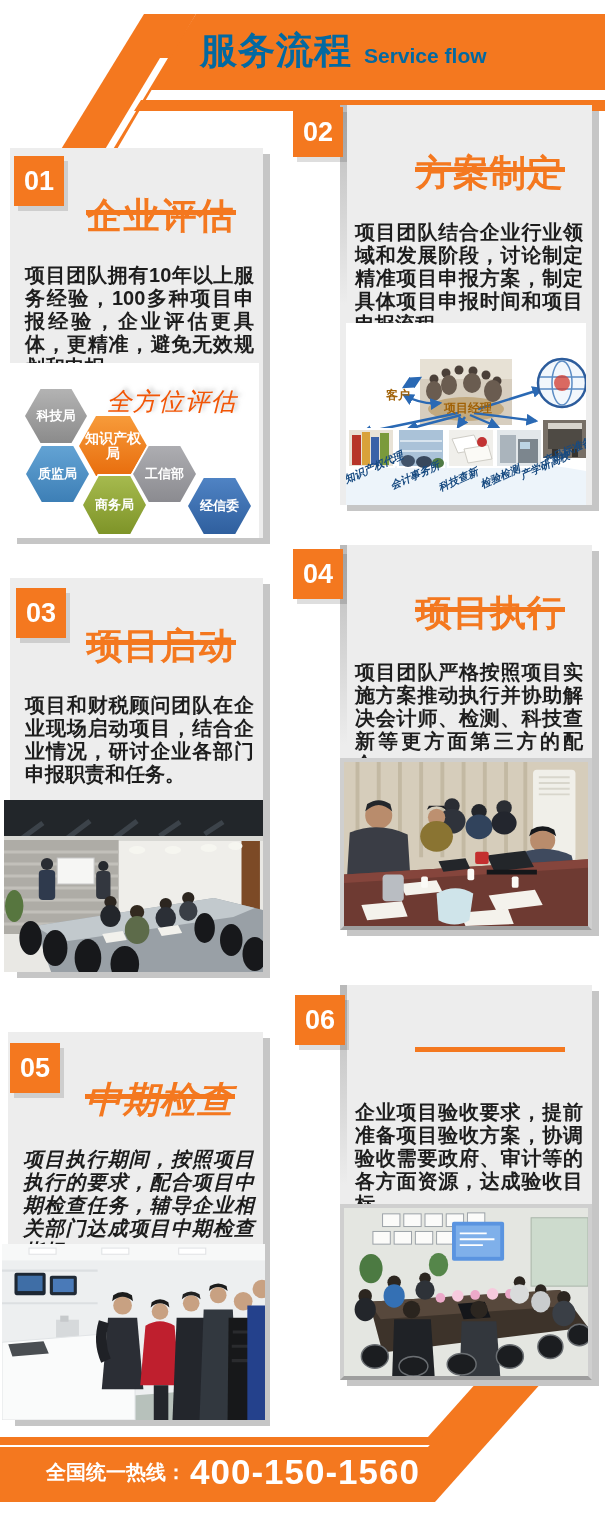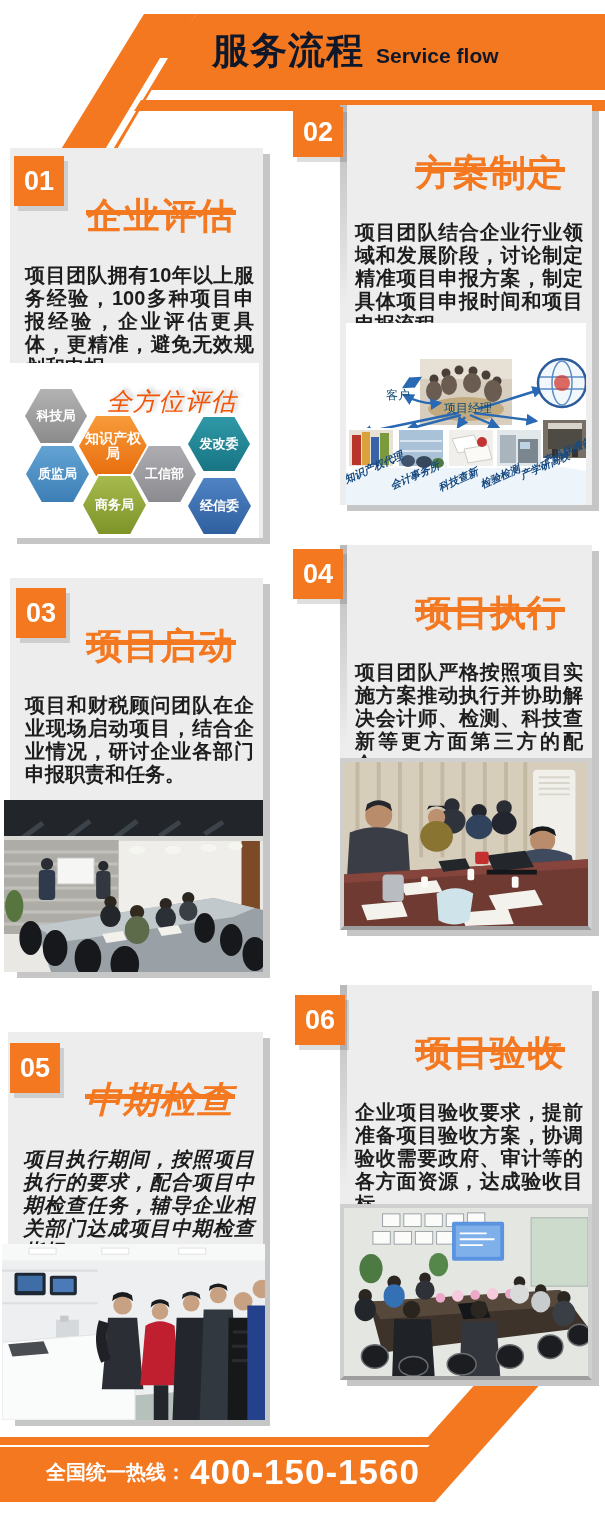--- a/index.html
+++ b/index.html
@@ -5,21 +5,21 @@
   :root{ --orange:#f4781f; --orange2:#f25505; }
   html,body{margin:0;padding:0;background:#fff;}
   .page{position:relative;width:605px;height:1538px;background:#fff;overflow:hidden;
         font-family:"Liberation Sans","DejaVu Sans",sans-serif;}
   svg{display:block;}
 
   
   .ribbon{position:absolute;left:0;z-index:1;}
   #ribbon-top{top:0;}
   #ribbon-bottom{top:1370px;}
-  .header-text{position:absolute;left:200px;top:26px;z-index:2;color:#0f172a;display:flex;align-items:baseline;margin-left:12px;}
+  .header-text{position:absolute;left:200px;top:26px;z-index:2;color:#0369a1;display:flex;align-items:baseline;}
   .header-title{font-size:37px;font-weight:800;letter-spacing:1px;}
   .header-sub{font-size:21px;font-weight:700;margin-left:12px;}
   .footer-text{position:absolute;left:46px;top:1452px;z-index:2;color:#fff;display:flex;align-items:center;}
   .hotline-label{font-size:20px;font-weight:600;}
   .hotline-number{font-size:35px;font-weight:800;letter-spacing:1px;margin-left:4px;}
 
   
   .badge{position:absolute;width:50px;height:50px;background:var(--orange);color:#fff;
          font-size:27px;font-weight:700;display:flex;align-items:center;justify-content:center;
          z-index:5;box-shadow:4px 5px 0 rgba(0,0,0,.13);}
@@ -61,21 +61,21 @@
   .hx4{left:16px;top:81px;width:67px;height:60px;} .hx4>div{background:linear-gradient(#63a3d4,#3d7fb6);}
   .hx5{left:123px;top:81px;width:67px;height:60px;} .hx5>div{background:linear-gradient(#adadb1,#8b8b90);}
   .hx6{left:73px;top:111px;width:67px;height:62px;} .hx6>div{background:linear-gradient(#a6ba4e,#7e9428);}
   .hx7{left:178px;top:113px;width:67px;height:60px;} .hx7>div{background:linear-gradient(#4f83c4,#2f5f9e);}
 
   
   #graphic2{left:6px;right:6px;top:218px;bottom:0;}
   .onestop-title{position:absolute;top:6px;left:0;right:0;text-align:center;font-size:26px;
          font-weight:900;font-style:italic;color:var(--orange2);letter-spacing:2px;}
   .diagram-art{position:absolute;left:0;top:0;width:100%;height:100%;}
-  .role{position:absolute;font-size:12px;font-weight:400;color:#0c4a6e;z-index:3;}
+  .role{position:absolute;font-size:12px;font-weight:700;color:#a16207;z-index:3;}
   #role-customer{left:40px;top:64px;}
   #role-manager{left:98px;top:77px;}
   .svc{position:absolute;font-size:10.5px;font-weight:700;font-style:italic;color:#174a80;
         transform:rotate(-24deg);transform-origin:left bottom;white-space:nowrap;z-index:3;}
   .svc1{left:2px;top:150px;} .svc2{left:48px;top:156px;} .svc3{left:96px;top:158px;}
   .svc4{left:138px;top:155px;} .svc5{left:178px;top:146px;} .svc6{left:200px;top:132px;}
 
   
   .photo{position:absolute;overflow:hidden;background:#ddd;}
   #photo3{left:-6px;right:0;top:222px;bottom:0;}
@@ -111,23 +111,20 @@
     <h2 class="step-title">企业评估</h2>
     <div class="step-underline"></div>
     <p class="step-body">项目团队拥有10年以上服务经验，100多种项目申报经验，企业评估更具体，更精准，避免无效规划和申报。</p>
     <div class="graphic" id="graphic1">
       <div class="hexmap-title">全方位评估</div>
       <div class="hex hx1">
           <div>科技局</div>
         </div>
       <div class="hex hx2">
           <div>知识产权局</div>
-        </div>
-      <div class="hex hx3">
-          <div>发改委</div>
         </div>
       <div class="hex hx4">
           <div>质监局</div>
         </div>
       <div class="hex hx5">
           <div>工信部</div>
         </div>
       <div class="hex hx6">
           <div>商务局</div>
         </div>
@@ -370,21 +367,20 @@
           <path d="M218,72 h30 l5,100 h-36 z" fill="#17181a"></path>
           <path d="M222,86 h24 M221,100 h25 M221,114 h26" stroke="#2a2b2e" stroke-width="3"></path>
           <circle cx="250" cy="44" r="9" fill="#c8a182"></circle>
           <path d="M236,60 h17 v112 h-17 z" fill="#24418c"></path>
         </g>
       </svg>
     </div>
   </section>
 
   <section class="card right" id="card6">
-    <h2 class="step-title">项目验收</h2>
     <div class="step-underline"></div>
     <p class="step-body">企业项目验收要求，提前准备项目验收方案，协调验收需要政府、审计等的各方面资源，达成验收目标。</p>
     <div class="photo" id="photo6">
       <svg viewBox="0 0 253 172" preserveAspectRatio="none">
         <rect width="253" height="172" fill="#e4e6e1"></rect>
         <g fill="#fbfbf9" stroke="#9aa0a6">
           <rect x="40" y="6" width="18" height="13"></rect>
             <rect x="62" y="6" width="18" height="13"></rect>
             <rect x="84" y="6" width="18" height="13"></rect>
             <rect x="106" y="6" width="18" height="13"></rect>

